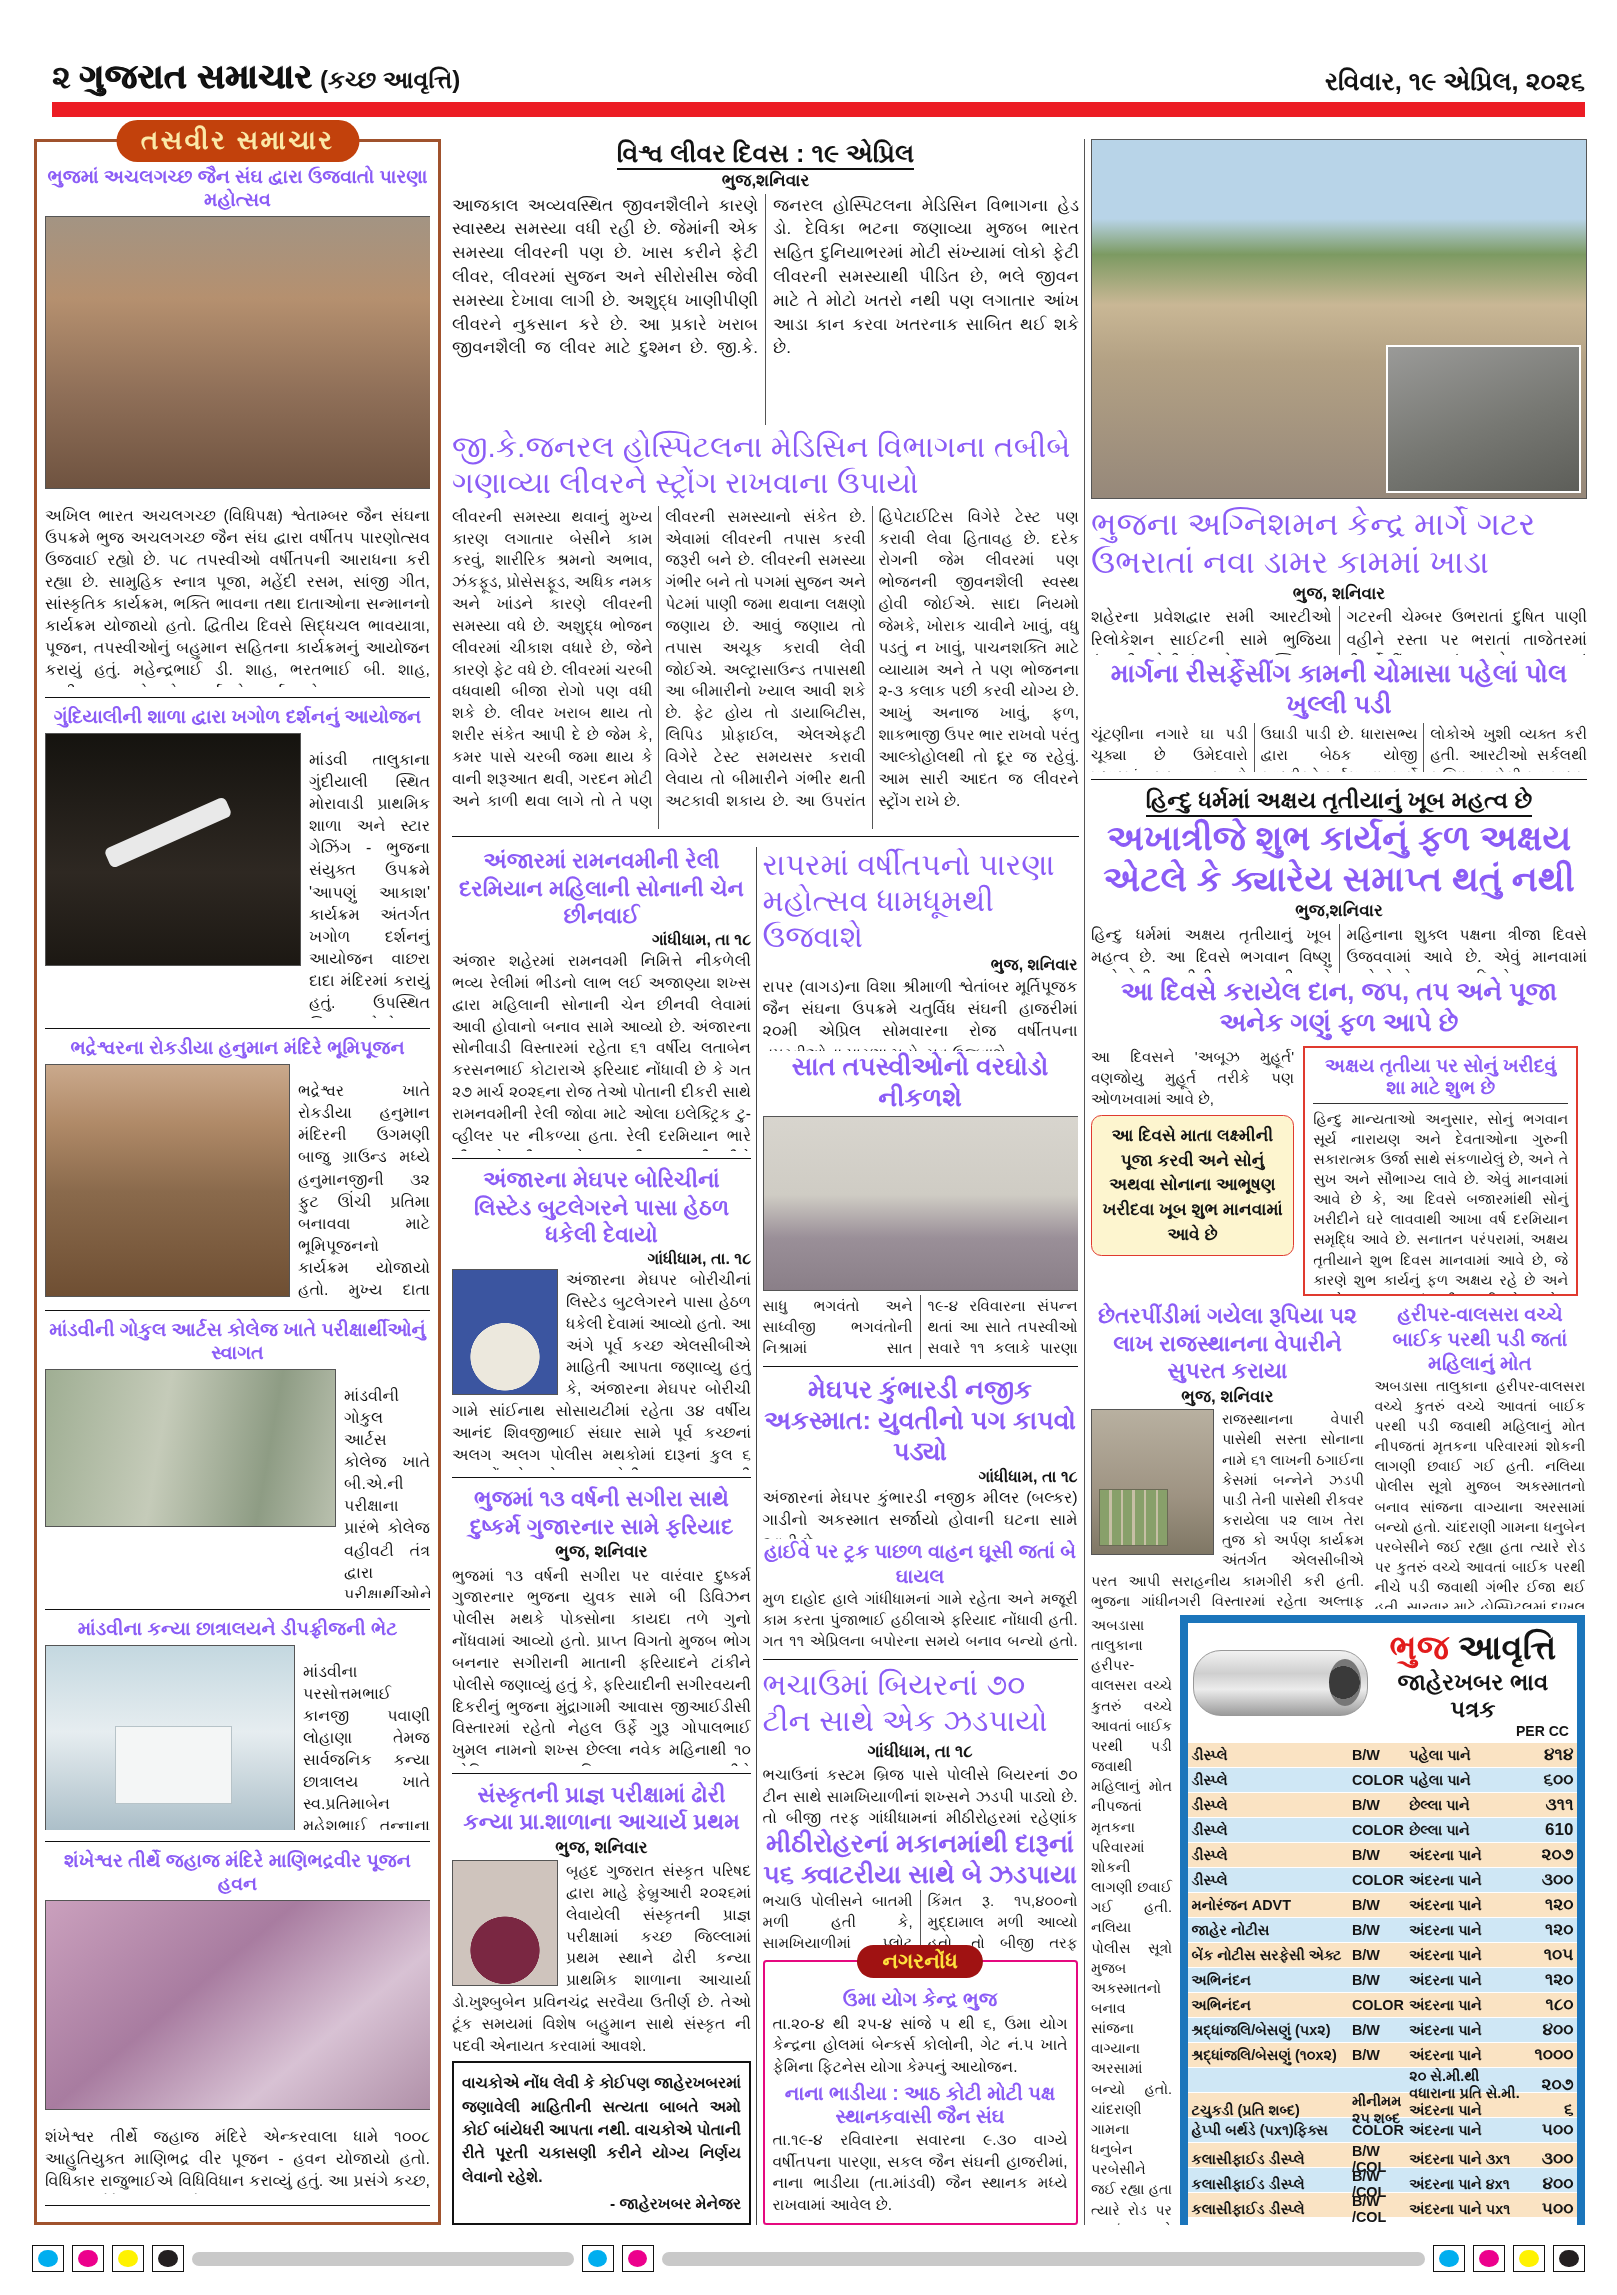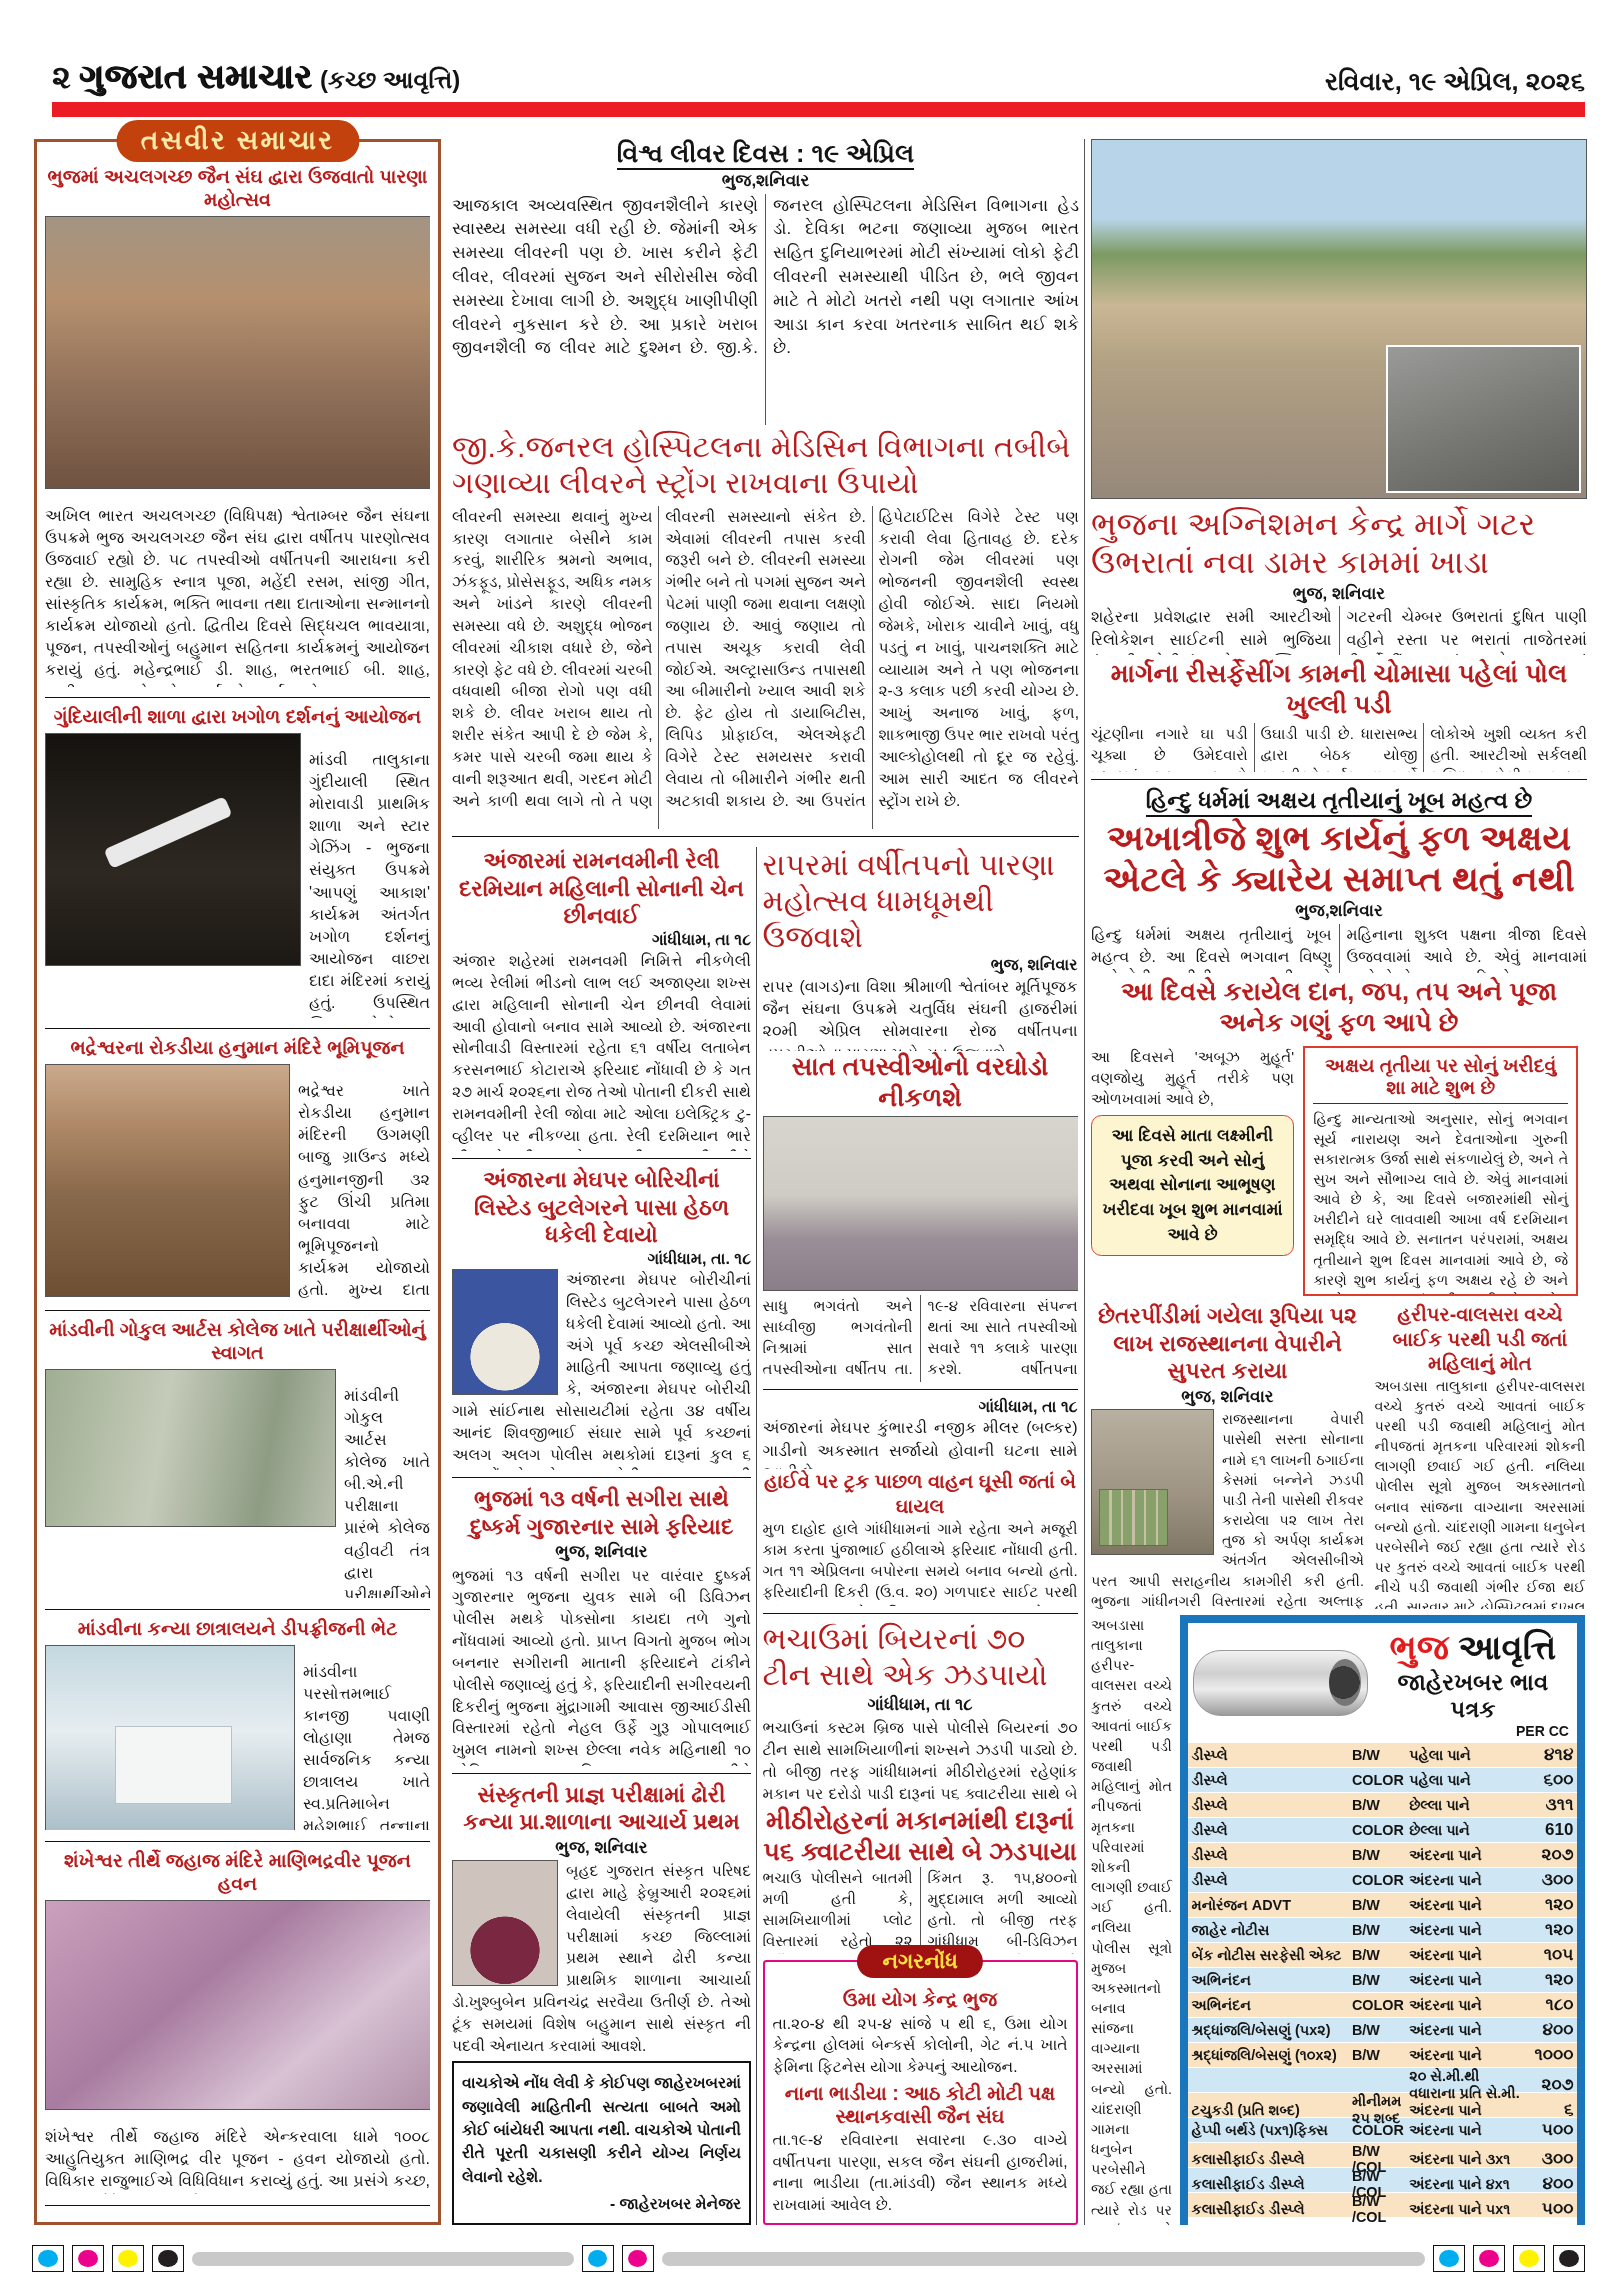--- a/index.html
+++ b/index.html
@@ -18,21 +18,21 @@
   .f25{font-size:14.4px;} .f26{font-size:15px;} .f27{font-size:15.6px;} .f28{font-size:16px;} .f29{font-size:17px;}
   .dl{font-size:17px;font-weight:bold;text-align:center;margin:2.3px 0;}
   .dlr{font-size:16px;font-weight:bold;text-align:right;margin:1.2px 0;}
   .c2{column-count:2;column-gap:15px;column-rule:1.2px solid #555;}
   .c3{column-count:3;column-gap:12.7px;column-rule:1.2px solid #555;}
   .shrink{flex:1 1 0;min-height:23px;overflow:hidden;}
   .fix{flex:0 0 auto;}
   .divh{border-top:1.7px solid #111;margin:7px 0;flex:0 0 auto;}
   .ph{display:block;position:relative;overflow:hidden;border:0.6px solid #555;}
   section{overflow:hidden;}
-  h1,h2,h3,h4{margin:0;color:#b91c1c;}
+  h1,h2,h3,h4{margin:0;color:#8b5cf6;}
   
   .photobox{position:absolute;left:34px;top:139px;width:407px;height:2086px;border:3.5px solid #a0522d;
             padding:23px 8px 5.8px 8px;box-sizing:border-box;display:flex;flex-direction:column;}
   .pill{position:absolute;top:-22px;left:50%;transform:translateX(-50%);width:243px;height:42px;background:#c2410c;
         border-radius:22px;color:#fbe9a8;font-size:26.6px;font-weight:bold;text-align:center;line-height:40px;letter-spacing:2.3px;}
   .ps{margin-bottom:3.5px;}
   .ps h3{font-size:19px;font-weight:bold;text-align:center;line-height:1.22;margin-bottom:4.6px;}
   .ps .cap{font-size:16px;line-height:1.38;text-align:justify;overflow:hidden;}
   .phL{float:left;margin:0 8px 3.5px 0;}
   
@@ -240,20 +240,21 @@
           <h2 class="hl-l">રાપરમાં વર્ષીતપનો પારણા મહોત્સવ ધામધૂમથી ઉજવાશે</h2>
           <div class="dlr">ભુજ, શનિવાર</div>
           <p class="bd f28 fix" style="max-height:75px;overflow:hidden;">રાપર (વાગડ)ના વિશા શ્રીમાળી શ્વેતાંબર મૂર્તિપૂજક જૈન સંઘના ઉપક્રમે ચતુર્વિધ સંઘની હાજરીમાં ૨૦મી એપ્રિલ સોમવારના રોજ વર્ષીતપના તપસ્વીઓના પારણા મહોત્સવ ઉજવાશે.</p>
           <h3 class="hl-m">સાત તપસ્વીઓનો વરઘોડો નીકળશે</h3>
           <span class="ph g-group" style="width:314px;height:173px;margin:3.5px 0;"></span>
         </section>
         <p class="bd f26 c2 shrink" style="max-height:98px;">સાધુ ભગવંતો અને સાધ્વીજી ભગવંતોની નિશ્રામાં સાત તપસ્વીઓના વર્ષીતપ તા. ૧૯-૪ રવિવારના સંપન્ન થતાં આ સાતે તપસ્વીઓ સવારે ૧૧ કલાકે પારણા કરશે. વર્ષીતપના તપસ્વીઓનો વરઘોડો સોમવારે સવારે ૯ વાગ્યે રાપરના દરિયાસ્થાન મંદિરેથી નિકળશે. વરઘોડો બાદ દરિયાસ્થાન મંદિરે મધ્યે તપસ્વીઓ પારણા કરશે.</p>
         <div class="divh"></div>
 
         <section class="fix">
+          <h3 class="hl-m">મેઘપર કુંભારડી નજીક અકસ્માત: યુવતીનો પગ કાપવો પડ્યો</h3>
           <div class="dlr">ગાંધીધામ, તા ૧૮</div>
           <p class="bd f28 fix" style="max-height:52px;overflow:hidden;">અંજારનાં મેઘપર કુંભારડી નજીક મીલર (બલ્કર) ગાડીનો અકસ્માત સર્જાયો હોવાની ઘટના સામે આવી છે.</p>
           <h4 class="hl-xs">હાઈવે પર ટ્રક પાછળ વાહન ઘૂસી જતાં બે ઘાયલ</h4>
         </section>
         <p class="bd f26 shrink">મુળ દાહોદ હાલે ગાંધીધામનાં ગામે રહેતા અને મજૂરી કામ કરતા પુંજાભાઈ હઠીલાએ ફરિયાદ નોંધાવી હતી. ગત ૧૧ એપ્રિલના બપોરના સમયે બનાવ બન્યો હતો. ફરિયાદીની દિકરી (ઉ.વ. ૨૦) ગળપાદર સાઈટ પરથી અંજાર ગામ ખાતે અંકિતા કન્સ્ટ્રકશનના પ્લાન્ટે જવા માટે મીલર (બલ્કર) ગાડી નં. એએન ૧૨૫૮માં અન્ય જીગર કામદારો સાથે નીકળી હતી. ગાડી ડ્રાઈવર ધર્મેન્દ્ર ગાડી ચલાવી રહ્યો હતો. દરમિયાન ગાંધીધામ મુંદ્રા હાઈવે પર મેઘપર કુંભારડી નજીક મંદિર સામે પહોંચતા આગળ જતા વાહન પાછળથી ગાડી ભટકાતા અકસ્માત સર્જાયો હતો. અકસ્માત એટલો ગંભીર હતો કે યુવતીનો પગ કાપવો પડ્યો હતો.</p>
         <div class="divh"></div>
 
         <section class="fix">
           <h2 class="hl-l">ભચાઉમાં બિયરનાં ૭૦ ટીન સાથે એક ઝડપાયો</h2>
           <div class="dl">ગાંધીધામ, તા ૧૮</div>

